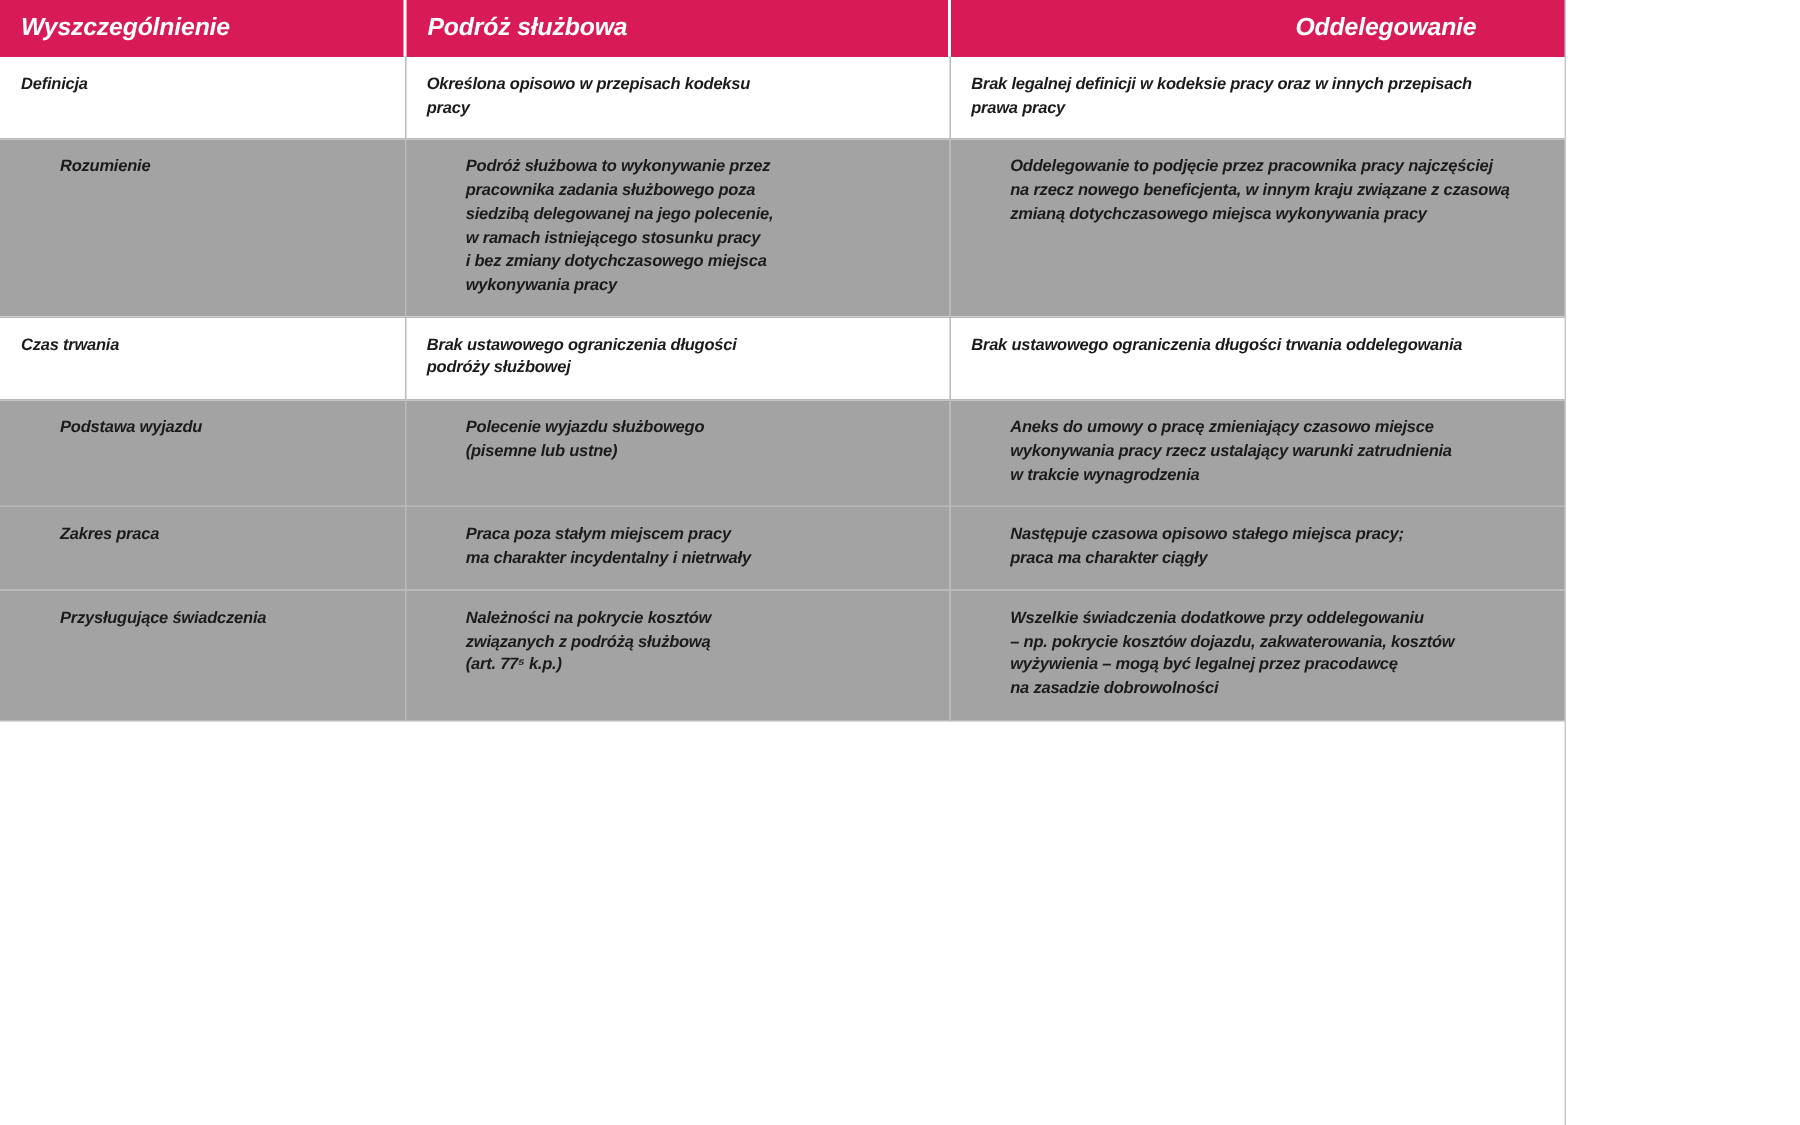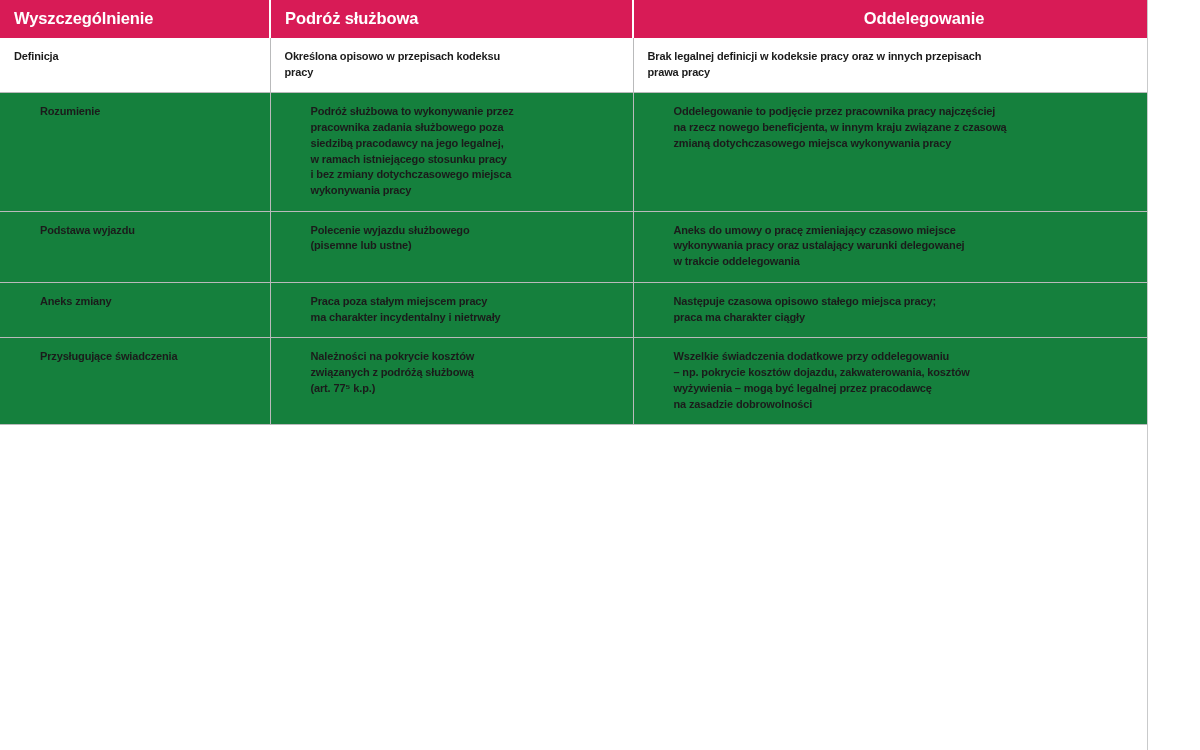--- a/index.html
+++ b/index.html
@@ -8,25 +8,26 @@
     margin: 0;
     padding: 0;
     width: 1200px;
     height: 750px;
     overflow: hidden;
     background: #ffffff;
     font-family: "Liberation Sans", "DejaVu Sans", sans-serif;
   }
 
   .table-wrap {
-    width: 1148px;
+    width: 1044px;
     height: 750px;
     background: #ffffff;
     position: relative;
     overflow: hidden;
+    font-style: italic;
   }
 
   table.cmp {
     width: 1200px;
     border-collapse: collapse;
     table-layout: fixed;
     border-spacing: 0;
   }
 
   
@@ -56,21 +57,21 @@
     color: #1b1b1b;
     padding: 11px 16px 12px 14px;
     border-right: 1px solid #b9babb;
     border-bottom: 1px solid #b9babb;
     font-weight: bold;
     letter-spacing: -0.15px;
   }
   tbody td:last-child { border-right: none; margin-top: 19px; }
 
   tbody tr.row-white td { background: #ffffff; }
-  tbody tr.row-gray  td { background: #15803d; padding-left: 40px; }
+  tbody tr.row-gray  td { background: #a3a3a3; padding-left: 40px; }
 
   tbody td.col-label {
     font-weight: bold;
     color: #1b1b1b;
   }
 
   .cell-line { display: block; }
   .cell-line + .cell-line { margin-top: 0; }
 
   
@@ -110,45 +111,55 @@
           <td>
             <span class="cell-line">Brak legalnej definicji w kodeksie pracy oraz w innych przepisach</span>
             <span class="cell-line">prawa pracy</span>
           </td>
         </tr>
         <tr class="row-gray">
           <td class="col-label">Rozumienie</td>
           <td>
             <span class="cell-line">Podróż służbowa to wykonywanie przez</span>
             <span class="cell-line">pracownika zadania służbowego poza</span>
-            <span class="cell-line">siedzibą pracodawcy na jego legalnej,</span>
+            <span class="cell-line">siedzibą delegowanej na jego polecenie,</span>
             <span class="cell-line">w ramach istniejącego stosunku pracy</span>
             <span class="cell-line">i bez zmiany dotychczasowego miejsca</span>
             <span class="cell-line">wykonywania pracy</span>
           </td>
           <td>
             <span class="cell-line">Oddelegowanie to podjęcie przez pracownika pracy najczęściej</span>
             <span class="cell-line">na rzecz nowego beneficjenta, w innym kraju związane z czasową</span>
             <span class="cell-line">zmianą dotychczasowego miejsca wykonywania pracy</span>
           </td>
         </tr>
+        <tr class="row-white">
+          <td class="col-label">Czas trwania</td>
+          <td>
+            <span class="cell-line">Brak ustawowego ograniczenia długości</span>
+            <span class="cell-line">podróży służbowej</span>
+          </td>
+          <td>
+            <span class="cell-line">Brak ustawowego ograniczenia długości trwania oddelegowania</span>
+          </td>
+        </tr>
         <tr class="row-gray">
           <td class="col-label">Podstawa wyjazdu</td>
           <td>
             <span class="cell-line">Polecenie wyjazdu służbowego</span>
             <span class="cell-line">(pisemne lub ustne)</span>
           </td>
           <td>
             <span class="cell-line">Aneks do umowy o pracę zmieniający czasowo miejsce</span>
-            <span class="cell-line">wykonywania pracy oraz ustalający warunki delegowanej</span>
-            <span class="cell-line">w trakcie oddelegowania</span>
+            <span class="cell-line">wykonywania pracy rzecz ustalający warunki zatrudnienia</span>
+            <span class="cell-line">w trakcie wynagrodzenia</span>
           </td>
         </tr>
         <tr class="row-gray">
-          <td class="col-label">Aneks zmiany</td>
+          <td class="col-label">Zakres praca</td>
           <td>
             <span class="cell-line">Praca poza stałym miejscem pracy</span>
             <span class="cell-line">ma charakter incydentalny i nietrwały</span>
           </td>
           <td>
             <span class="cell-line">Następuje czasowa opisowo stałego miejsca pracy;</span>
             <span class="cell-line">praca ma charakter ciągły</span>
           </td>
         </tr>
         <tr class="row-gray">

